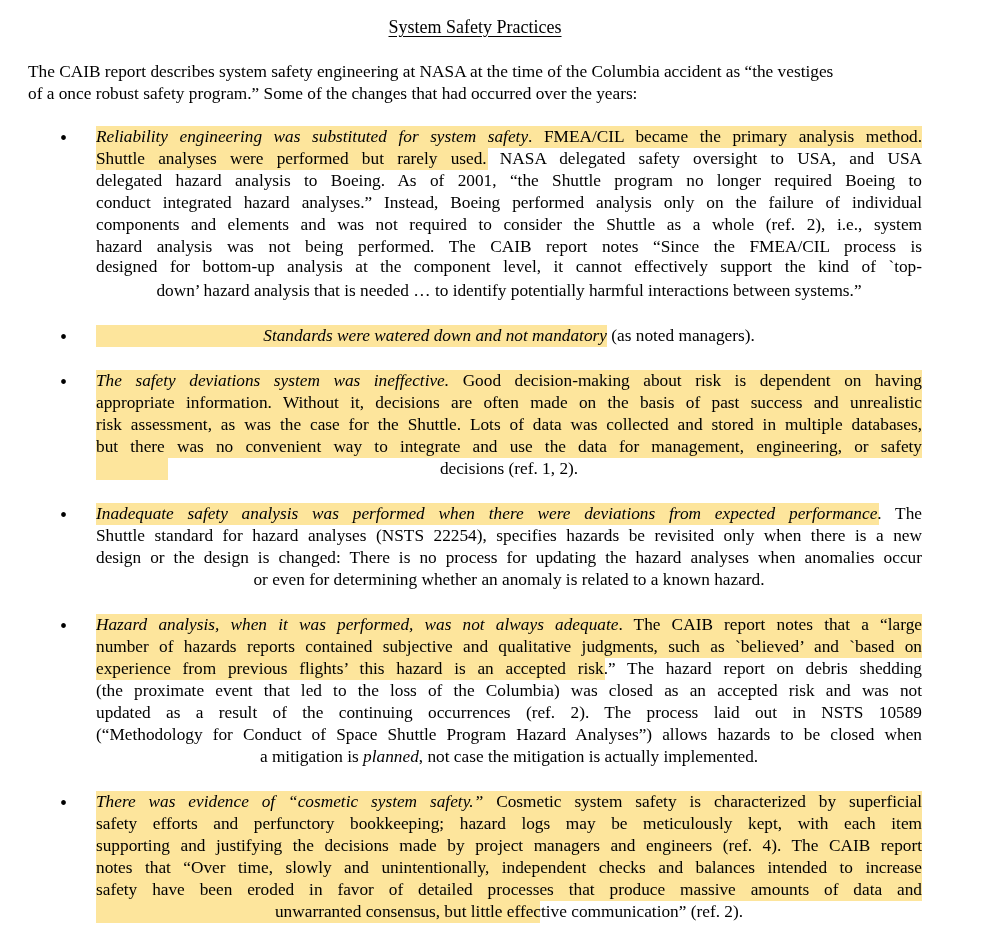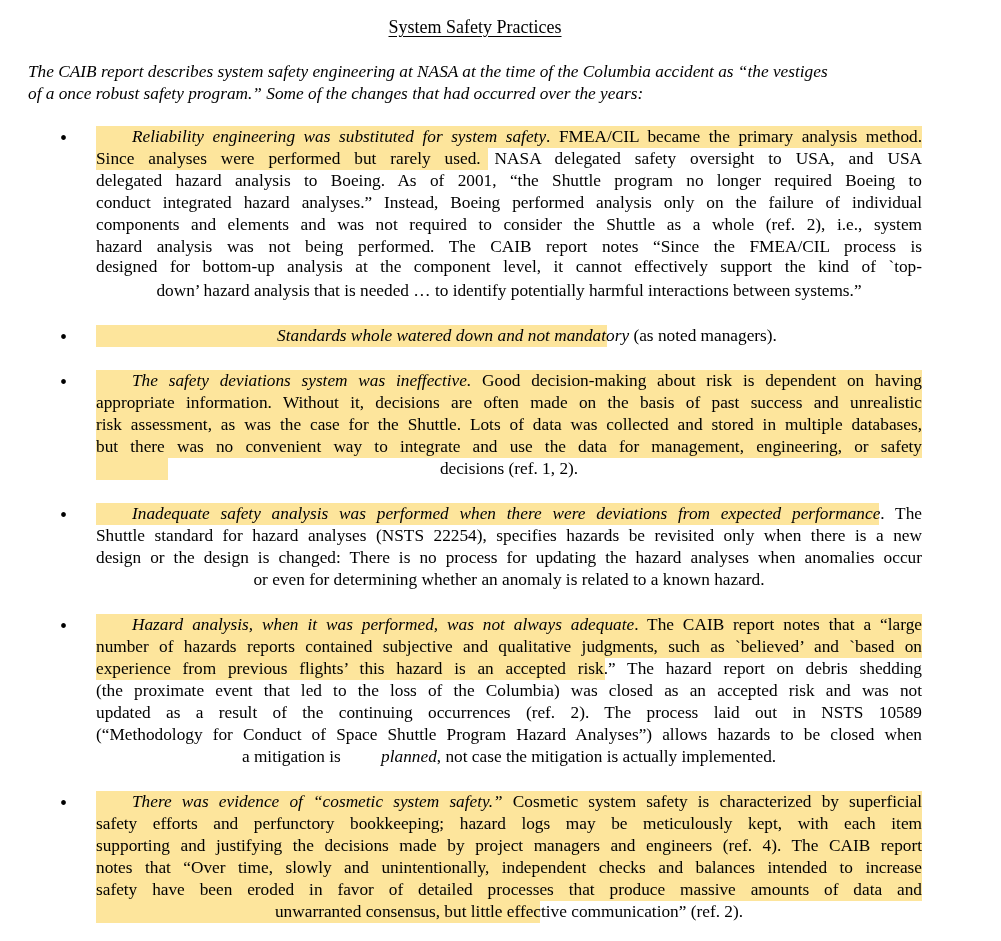--- a/index.html
+++ b/index.html
@@ -1,27 +1,27 @@
 <!DOCTYPE html>
 <html><head>
 <meta charset="utf-8">
 <style>
   html, body { margin: 0; padding: 0; background: #ffffff; }
   body { width: 1001px; height: 941px; position: relative; overflow: hidden;
          font-family: "Liberation Serif", "DejaVu Serif", serif; color: #000; }
   .title { position: absolute; top: 15px; left: 0; width: 950px; text-align: center;
            font-size: 18px; line-height: 24px; }
   .title span { text-decoration: underline; text-underline-offset: 3px; }
-  .intro { position: absolute; left: 28px; width: 895px; font-size: 17.3px; line-height: 22px; font-style: italic; }
+  .intro { position: absolute; left: 28px; width: 895px; font-size: 17.3px; line-height: 22px; }
   .bullet { position: absolute; left: 60px; font-size: 20px; line-height: 20px; }
   .line { position: absolute; left: 96px; width: 826px; font-size: 17.3px; line-height: 22px;
           white-space: nowrap; text-align: center; }
   .line.j { text-align: justify; text-align-last: justify; white-space: normal; height: 22px; overflow: hidden; }
   .hlblock { position: absolute; background: #fde59c; }
-  i { font-style: italic; padding-left: 36px; }
+  i { font-style: italic; }
 </style>
 </head>
 <body>
 
 <div class="title"><span>System Safety Practices</span></div>
 
 <div class="intro" style="top:61px">The CAIB report describes system safety engineering at NASA at the time of the Columbia accident as “the vestiges</div>
 <div class="intro" style="top:83px">of a once robust safety program.”  Some of the changes that had occurred over the years:</div>
 
 <div class="hlblock" style="left:96px;top:126px;width:826px;height:22px"></div>
@@ -35,30 +35,30 @@
 <div class="hlblock" style="left:96px;top:503px;width:783px;height:22px"></div>
 
 <div class="hlblock" style="left:96px;top:614px;width:826px;height:44px"></div>
 <div class="hlblock" style="left:96px;top:658px;width:509px;height:22px"></div>
 
 <div class="hlblock" style="left:96px;top:791px;width:826px;height:110px"></div>
 <div class="hlblock" style="left:96px;top:901px;width:444px;height:22px"></div>
 
 <div class="bullet" style="top:128px">•</div>
 <div class="line j" style="top:126px"><i>Reliability engineering was substituted for system safety</i><span>. FMEA/CIL became the primary analysis method.</span></div>
-<div class="line j" style="top:148px"><span>Since analyses were performed but rarely used</span><span>. NASA delegated safety oversight to USA, and USA</span></div>
+<div class="line j" style="top:148px"><span>Shuttle analyses were performed but rarely used</span><span>. NASA delegated safety oversight to USA, and USA</span></div>
 <div class="line j" style="top:170px">delegated hazard analysis to Boeing. As of 2001, “the Shuttle program no longer required Boeing to</div>
 <div class="line j" style="top:192px">conduct integrated hazard analyses.” Instead, Boeing performed analysis only on the failure of individual</div>
 <div class="line j" style="top:214px">components and elements and was not required to consider the Shuttle as a whole (ref. 2), i.e., system</div>
 <div class="line j" style="top:236px">hazard analysis was not being performed. The CAIB report notes “Since the FMEA/CIL process is</div>
 <div class="line j" style="top:256px">designed for bottom-up analysis at the component level, it cannot effectively support the kind of `top-</div>
 <div class="line" style="top:280px">down’ hazard analysis that is needed … to identify potentially harmful interactions between systems.”</div>
 
 <div class="bullet" style="top:327px">•</div>
-<div class="line" style="top:325px"><i>Standards whole watered down and not mandatory</i><span> (as noted managers</span><span>).</span></div>
+<div class="line" style="top:325px"><i>Standards were watered down and not mandatory</i><span> (as noted managers</span><span>).</span></div>
 
 <div class="bullet" style="top:372px">•</div>
 <div class="line j" style="top:370px"><i>The safety deviations system was ineffective.</i><span> Good decision-making about risk is dependent on having</span></div>
 <div class="line j" style="top:392px">appropriate information. Without it, decisions are often made on the basis of past success and unrealistic</div>
 <div class="line j" style="top:414px">risk assessment, as was the case for the Shuttle. Lots of data was collected and stored in multiple databases,</div>
 <div class="line j" style="top:436px">but there was no convenient way to integrate and use the data for management, engineering, or safety</div>
 <div class="line" style="top:458px"><span>decisions</span><span> (ref. 1, 2).</span></div>
 
 <div class="bullet" style="top:505px">•</div>
 <div class="line j" style="top:503px"><i>Inadequate safety analysis was performed when there were deviations from expected performance</i><span>. The</span></div>

